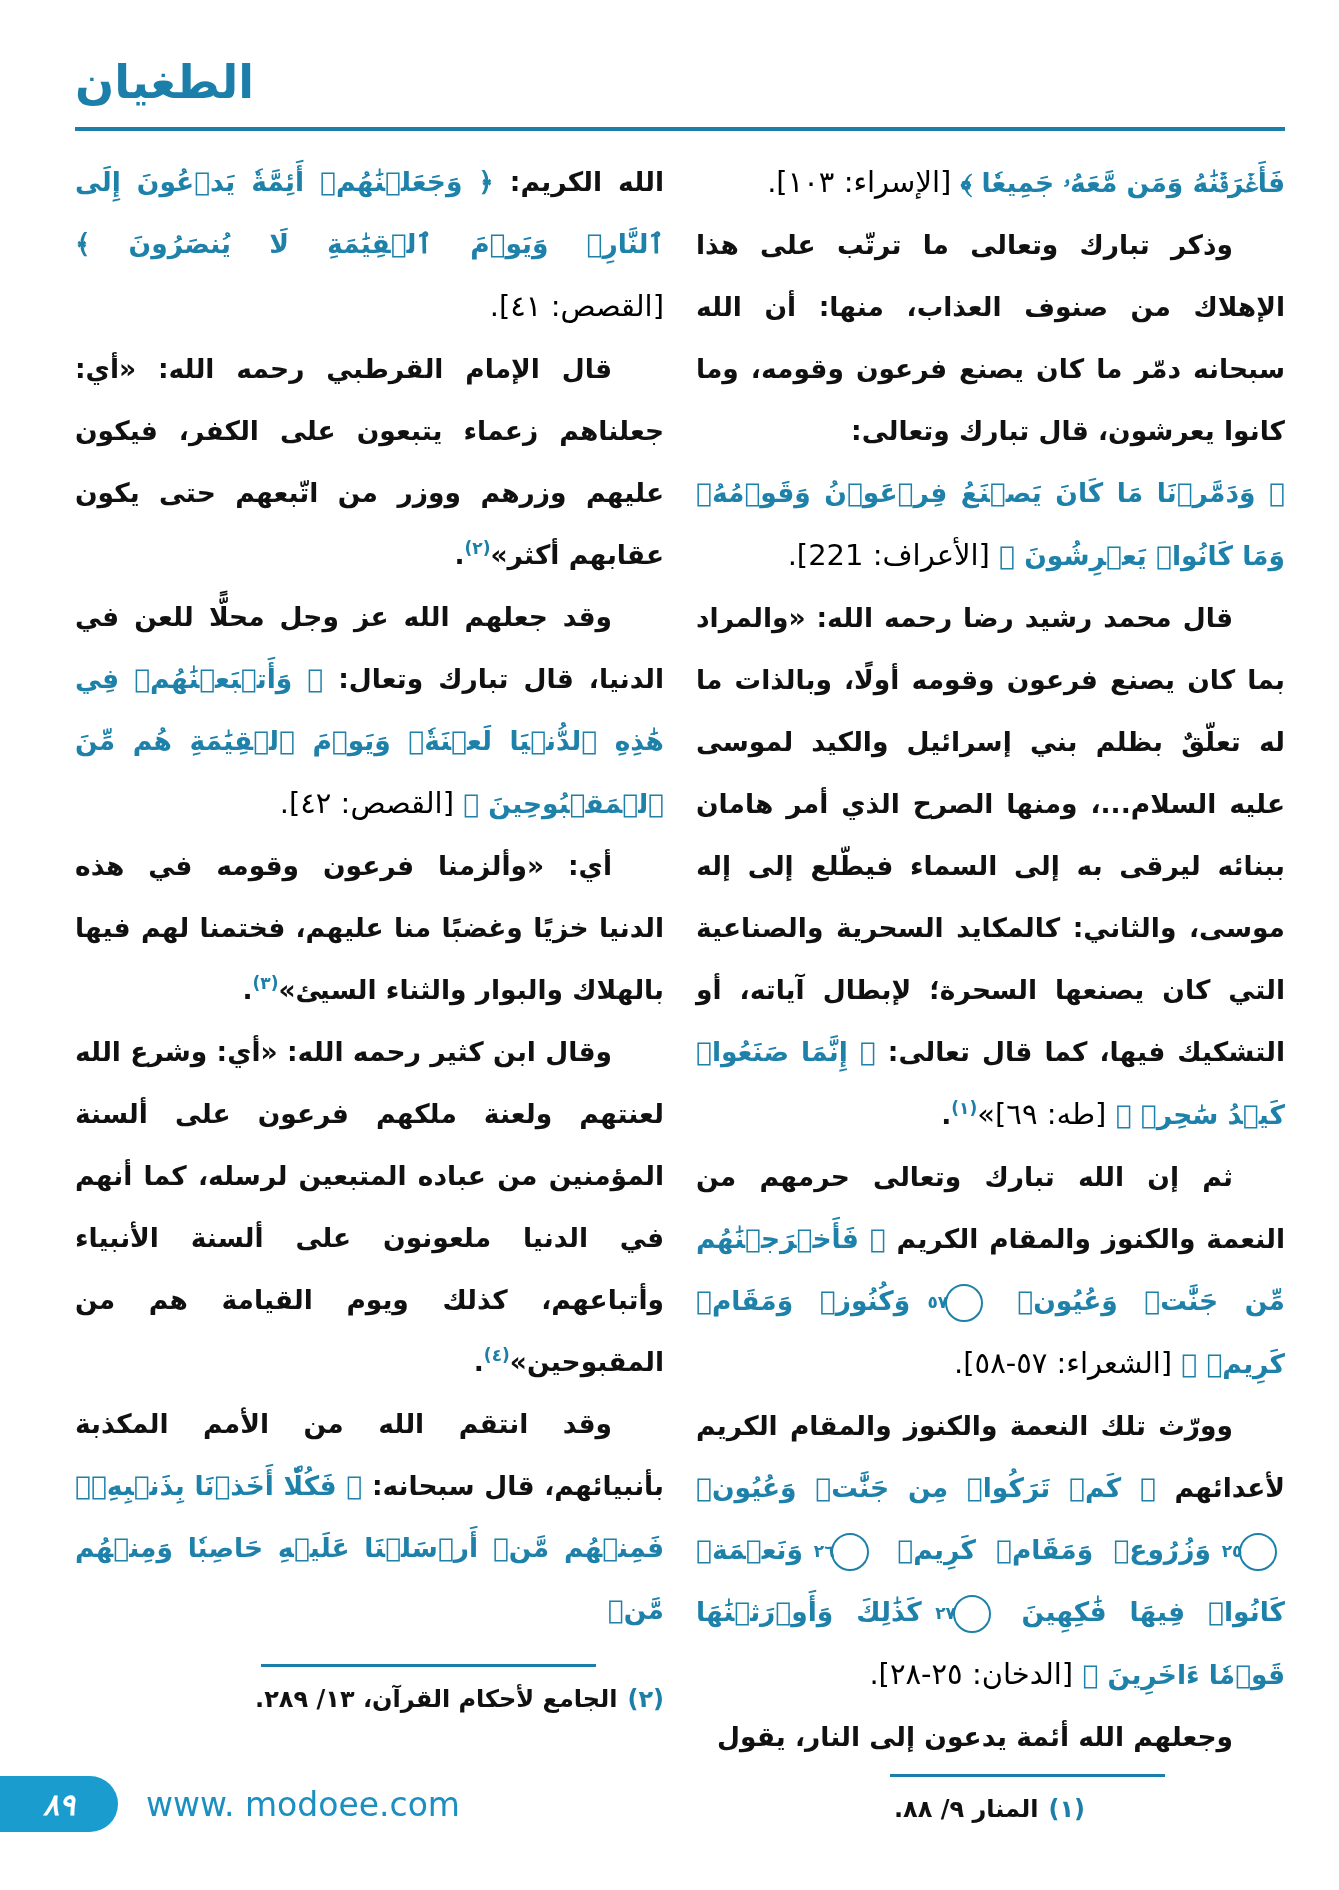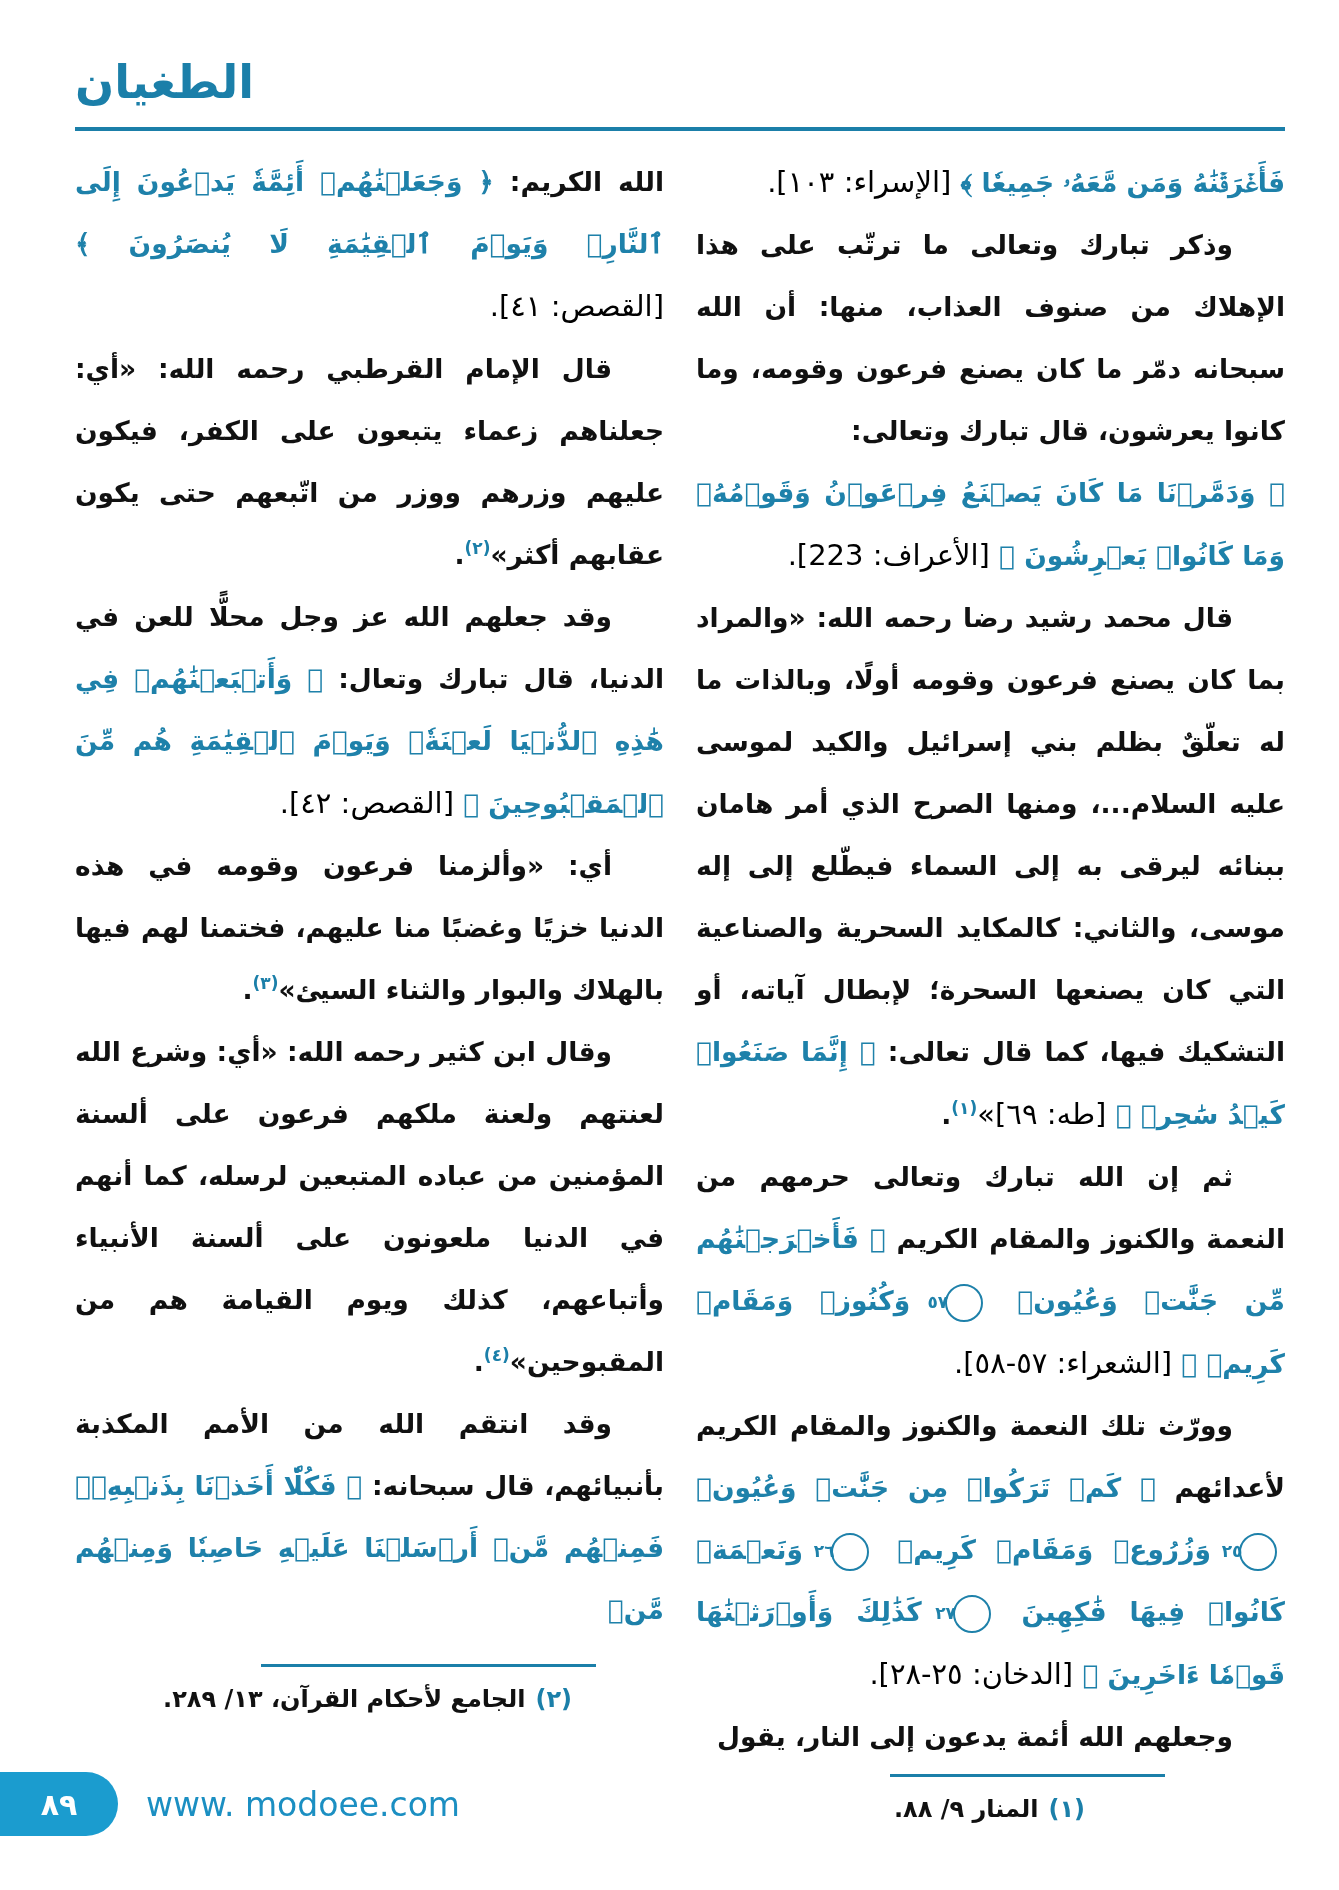--- a/index.html
+++ b/index.html
@@ -35,51 +35,51 @@
     font-size:17px;color:var(--quran);margin:0 8px;vertical-align:middle;
     line-height:1;flex:none;
   }
   
   .fn-block{margin-top:auto;padding-top:6px;}
   .fn-sep{height:3px;background:var(--accent);margin-bottom:12px;}
   .col-right .fn-sep{width:275px;margin-left:auto;margin-right:120px;}
   .col-left  .fn-sep{width:335px;margin-left:auto;margin-right:68px;}
   .fn-line{font-size:24px;line-height:40px;text-align:right;font-weight:bold;}
   .col-right .fn-line{margin-right:200px;}
-  .col-left  .fn-line{margin-right:92px;}
+  .col-left  .fn-line{}
   .fn-num{color:var(--accent);margin-left:10px;}
   
   .footer{
     position:absolute;left:0;top:1772px;height:64px;display:flex;
     align-items:center;direction:ltr;
   }
   .page-badge{
-    width:118px;height:64px;background:var(--badge);
+    width:118px;height:56px;background:var(--badge);
     border-radius:0 34px 34px 0;color:#fff;display:flex;align-items:center;
-    justify-content:center;font-size:30px;font-weight:bold;
+    justify-content:center;font-size:30px;font-weight:bold;font-style:italic;
   }
   .footer-url{color:var(--urlcol);font-size:33px;margin-left:28px;}
 </style>
 </head>
 <body style="--accent: #1b7fa9; --quran: #1e81aa; --badge: #1b9ccf; --urlcol: #1b8fc2;">
 
 <div class="page">
 
   <div class="header">
     <div class="header-title">الطغيان</div>
     <div class="header-rule"></div>
   </div>
 
   <div class="columns">
 
     <div class="col col-right">
       <div class="col-text">
           <div class="para"><span class="seg-quran">فَأَغۡرَقۡنَٰهُ وَمَن مَّعَهُۥ جَمِيعٗا ﴾</span><span class="seg-ref"> [الإسراء: ١٠٣].</span></div>
           <div class="para indent"><span class="seg-text">وذكر تبارك وتعالى ما ترتّب على هذا الإهلاك من صنوف العذاب، منها: أن الله سبحانه دمّر ما كان يصنع فرعون وقومه، وما كانوا يعرشون، قال تبارك وتعالى:</span></div>
-          <div class="para"><span class="seg-quran">﴿ وَدَمَّرۡنَا مَا كَانَ يَصۡنَعُ فِرۡعَوۡنُ وَقَوۡمُهُۥ وَمَا كَانُوا۟ يَعۡرِشُونَ ﴾</span><span class="seg-ref"> [الأعراف: 223].</span></div>
+          <div class="para"><span class="seg-quran">﴿ وَدَمَّرۡنَا مَا كَانَ يَصۡنَعُ فِرۡعَوۡنُ وَقَوۡمُهُۥ وَمَا كَانُوا۟ يَعۡرِشُونَ ﴾</span><span class="seg-ref"> [الأعراف: 221].</span></div>
           <div class="para indent"><span class="seg-text">قال محمد رشيد رضا رحمه الله: «والمراد بما كان يصنع فرعون وقومه أولًا، وبالذات ما له تعلّقٌ بظلم بني إسرائيل والكيد لموسى عليه السلام...، ومنها الصرح الذي أمر هامان ببنائه ليرقى به إلى السماء فيطّلع إلى إله موسى، والثاني: كالمكايد السحرية والصناعية التي كان يصنعها السحرة؛ لإبطال آياته، أو التشكيك فيها، كما قال تعالى: </span><span class="seg-quran">﴿ إِنَّمَا صَنَعُوا۟ كَيۡدُ سَٰحِرٖ ﴾</span><span class="seg-ref"> [طه: ٦٩]»</span><span class="seg-fnref">(١)</span><span class="seg-text">.</span></div>
           <div class="para indent"><span class="seg-text">ثم إن الله تبارك وتعالى حرمهم من النعمة والكنوز والمقام الكريم </span><span class="seg-quran">﴿ فَأَخۡرَجۡنَٰهُم مِّن جَنَّٰتٖ وَعُيُونٖ </span><span class="vnum">٥٧</span><span class="seg-quran"> وَكُنُوزٖ وَمَقَامٖ كَرِيمٖ ﴾</span><span class="seg-ref"> [الشعراء: ٥٧-٥٨].</span></div>
           <div class="para indent"><span class="seg-text">وورّث تلك النعمة والكنوز والمقام الكريم لأعدائهم </span><span class="seg-quran">﴿ كَمۡ تَرَكُوا۟ مِن جَنَّٰتٖ وَعُيُونٖ </span><span class="vnum">٢٥</span><span class="seg-quran"> وَزُرُوعٖ وَمَقَامٖ كَرِيمٖ </span><span class="vnum">٢٦</span><span class="seg-quran"> وَنَعۡمَةٖ كَانُوا۟ فِيهَا فَٰكِهِينَ </span><span class="vnum">٢٧</span><span class="seg-quran"> كَذَٰلِكَ وَأَوۡرَثۡنَٰهَا قَوۡمٗا ءَاخَرِينَ ﴾</span><span class="seg-ref"> [الدخان: ٢٥-٢٨].</span></div>
           <div class="para indent"><span class="seg-text">وجعلهم الله أئمة يدعون إلى النار، يقول</span></div>
         </div>
       <div class="fn-block">
         <div class="fn-sep"></div>
         <div>
             <div class="fn-line"><span class="fn-num">(١)</span><span>المنار ٩/ ٨٨.</span></div>
           </div>

